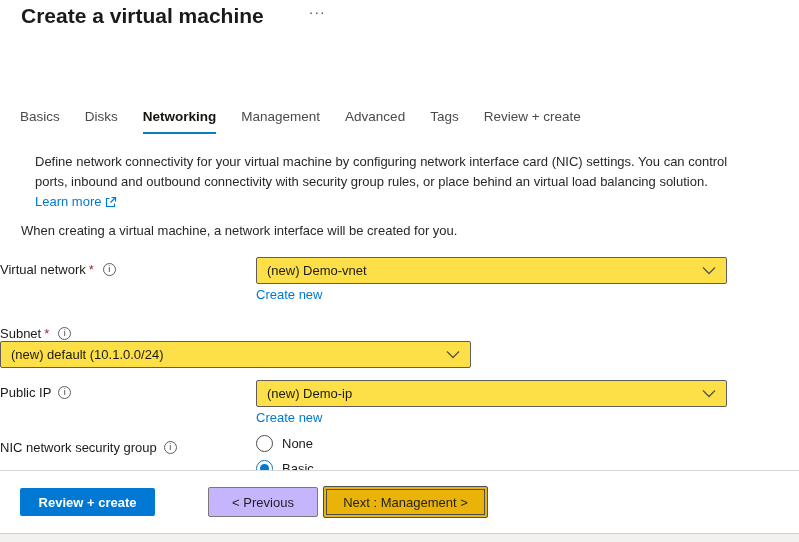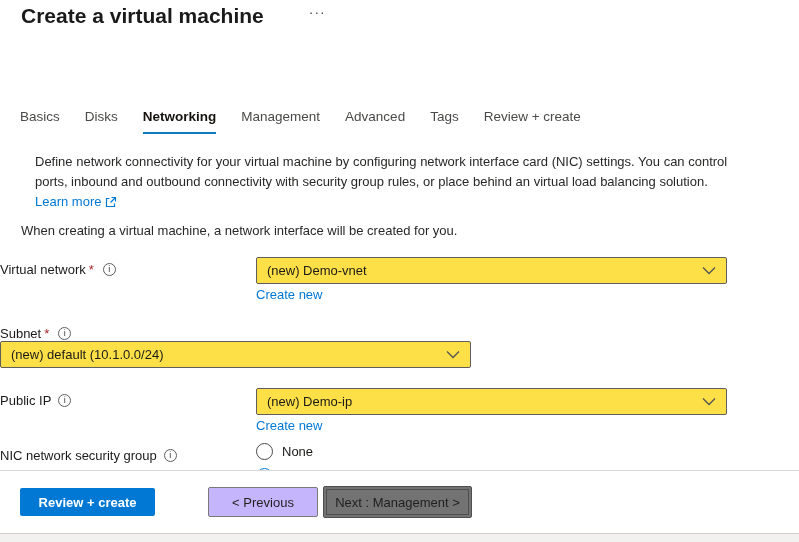--- a/index.html
+++ b/index.html
@@ -35,21 +35,21 @@
   .radio-circle { width:17px; height:17px; border:1px solid #4a4a48; border-radius:50%; flex:0 0 auto; display:flex; align-items:center; justify-content:center; background:#fff; }
   .radio-row.selected .radio-circle { border:1.5px solid #0078d4; }
   .radio-dot { width:9px; height:9px; border-radius:50%; background:transparent; }
   .radio-row.selected .radio-dot { background:#0078d4; }
   .radio-label { font-size:13px; color:#1b1a19; }
 
   .footer { position:absolute; top:470px; left:0; right:0; height:63px; background:#fff; border-top:1px solid #d8d8d8; display:flex; align-items:center; padding-left:20px; }
   .btn { display:flex; align-items:center; justify-content:center; font-size:13px; border-radius:2px; cursor:pointer; white-space:nowrap; }
   .btn-primary { width:135px; height:28px; background:#0078d4; color:#fff; font-weight:700; border:none; }
   .btn-prev { margin-left:53px; width:110px; height:30px; background:#c4b5fd; border:1px solid #7a7977; color:#201f1e; }
-  .btn-next { position:relative; margin-left:5px; width:149px; height:32px; background:#737373; border:1px solid #4f4f4f; color:#201f1e; }
+  .btn-next { position:relative; margin-left:5px; width:165px; height:32px; background:#eab308; border:1px solid #4f4f4f; color:#201f1e; }
   .btn-next::after { content:""; position:absolute; inset:2px; border:1px solid #4f4f4f; pointer-events:none; }
 
   .bottom-strip { position:absolute; bottom:0; left:0; right:0; height:9px; background:#f2f1f0; border-top:1px solid #cfcecd; }
 
   .chevron-svg { stroke:#555; fill:none; stroke-width:1.3; }
   .extlink-svg { stroke:#0078d4; fill:none; stroke-width:1.2; }
 </style>
 </head>
 <body>
 
@@ -112,21 +112,21 @@
       <div class="field-col">
         <div class="dropdown">
           <span>(new) default (10.1.0.0/24)</span>
           <svg class="chevron-svg" width="14" height="9" viewBox="0 0 14 9">
               <polyline points="1,1.5 7,7.5 13,1.5"></polyline>
             </svg>
         </div>
       </div>
     </div>
 
-    <div class="form-row" style="margin-top:20px;">
+    <div class="form-row" style="margin-top:12px;">
       <div class="label-col">
         <span>Public IP</span>
         <span class="info-icon">i</span>
       </div>
       <div class="field-col">
         <div class="dropdown">
           <span>(new) Demo-ip</span>
           <svg class="chevron-svg" width="14" height="9" viewBox="0 0 14 9">
               <polyline points="1,1.5 7,7.5 13,1.5"></polyline>
             </svg>

